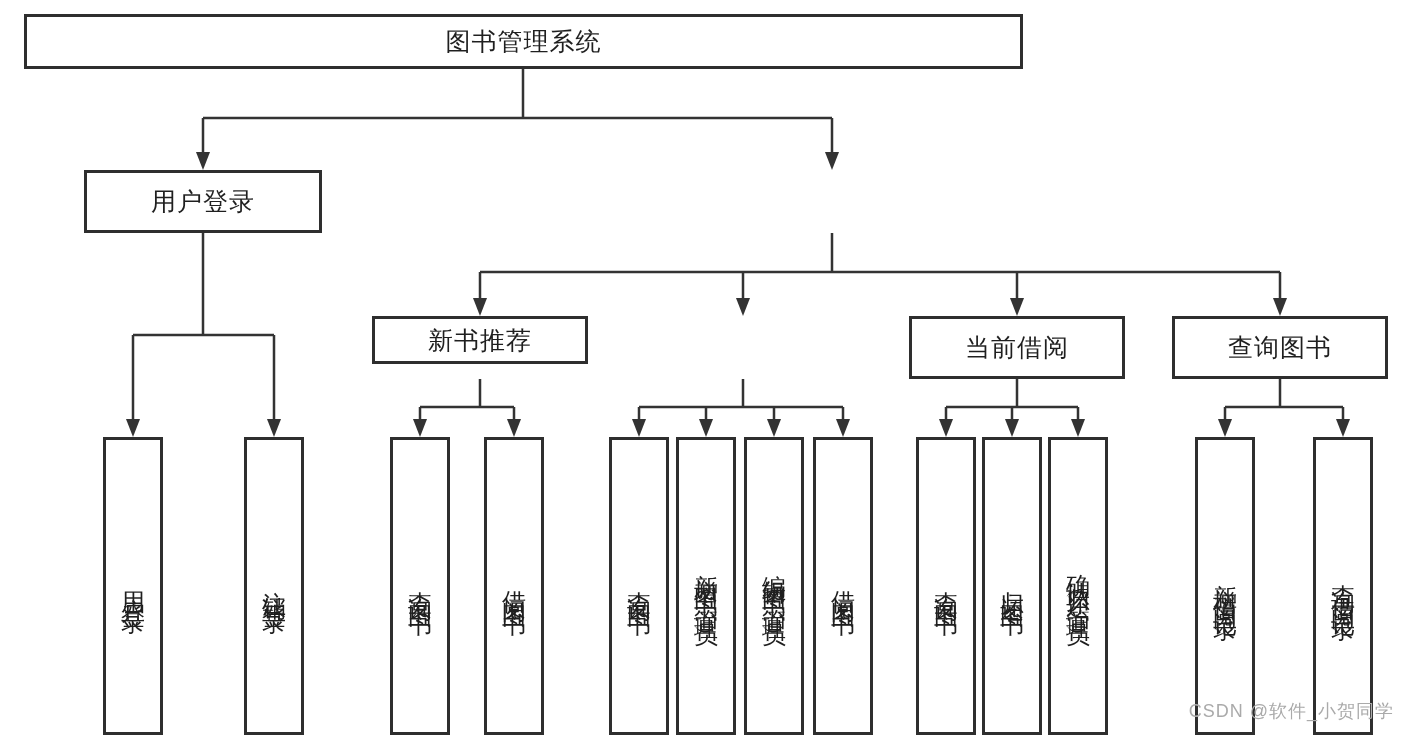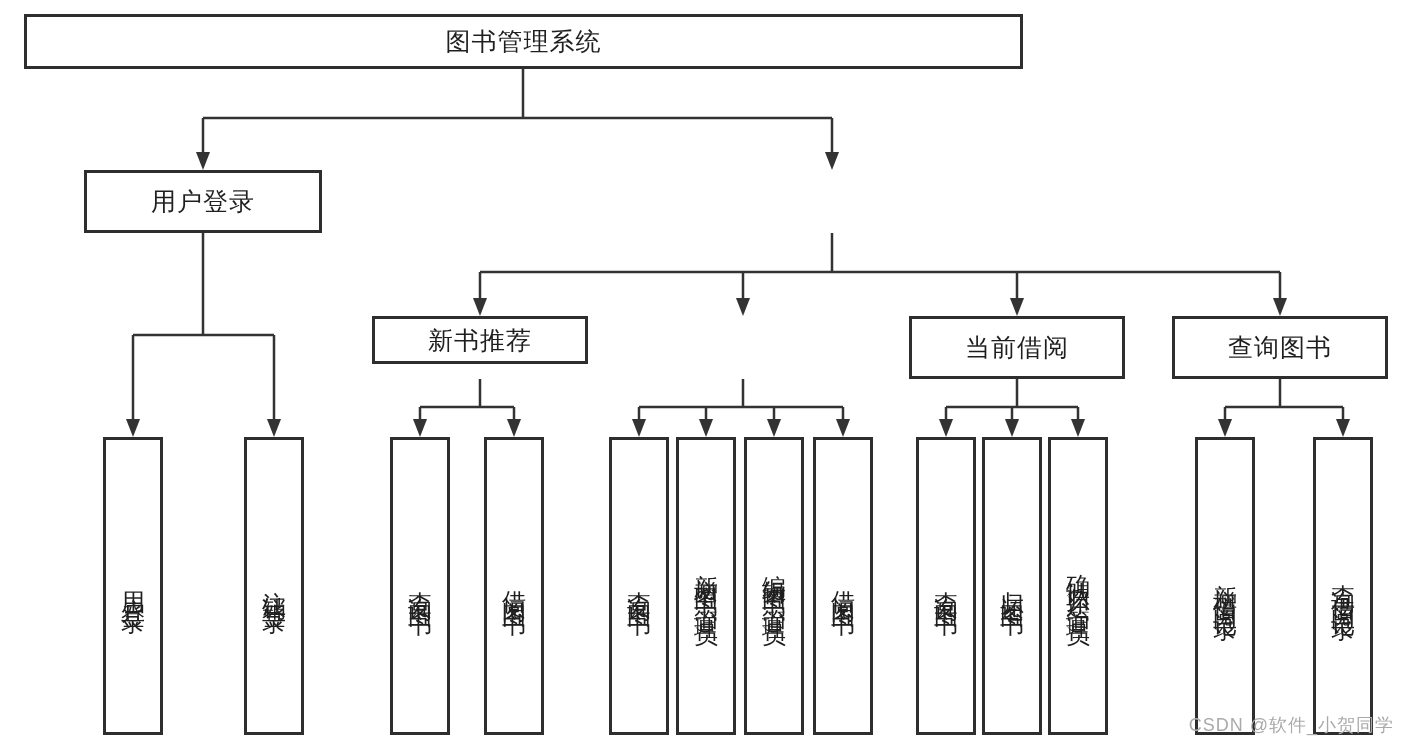--- a/index.html
+++ b/index.html
@@ -52,21 +52,21 @@
     writing-mode: vertical-rl;
     text-orientation: mixed;
     font-size: 24px;
     letter-spacing: 7px;
     line-height: 1;
     color: var(--text);
   }
   .watermark {
     position: absolute;
     right: 11px;
-    bottom: 10px;
+    bottom: 24px;
     font-size: 18px;
     color: var(--watermark);
     letter-spacing: 1px;
     white-space: nowrap;
   }
 </style>
 </head>
 <body>
 
 <div class="canvas">

